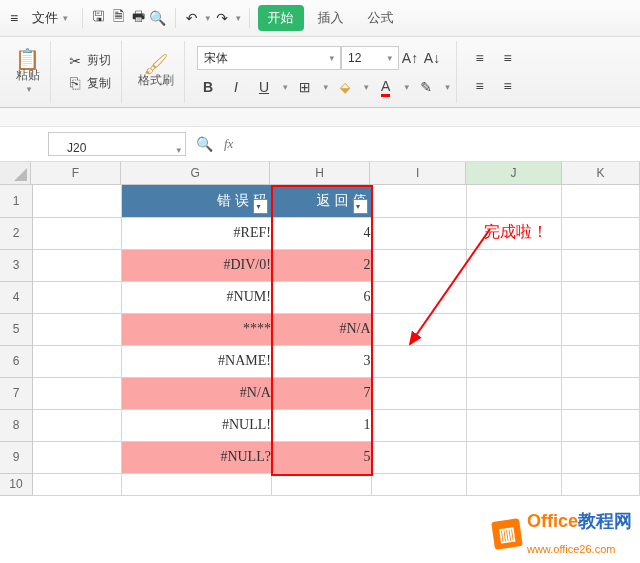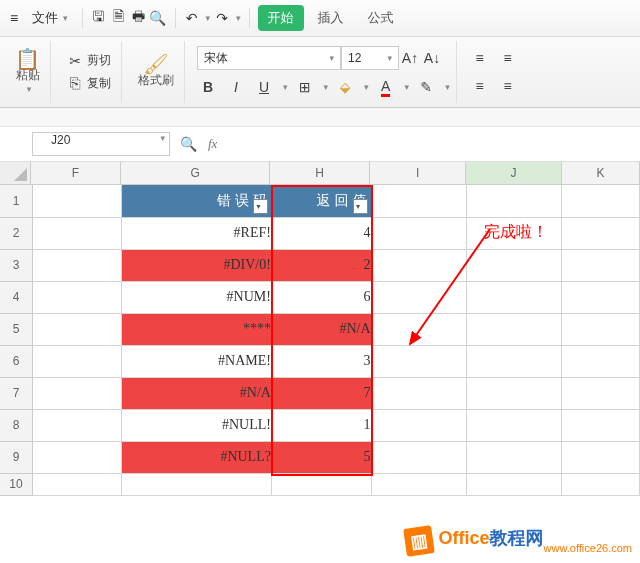--- a/index.html
+++ b/index.html
@@ -14,41 +14,41 @@
 .rgroup{display:flex;flex-direction:column;justify-content:center;gap:2px;padding:0 6px;border-right:1px solid #e0e0e0}
 .rgroup:last-child{border-right:none}
 .rbtn{display:flex;align-items:center;gap:4px;padding:2px 4px;font-size:12px;color:#444;border-radius:2px}
 .paste-btn{display:flex;flex-direction:column;align-items:center;font-size:12px;color:#555;padding:2px 4px}
 .fontcombo{display:flex;align-items:center;}
 .combo{border:1px solid #ccc;background:#fff;height:22px;display:flex;align-items:center;padding:0 6px;font-size:12px;color:#333}
 .row{display:flex;align-items:center;gap:6px}
 .fbtn{width:22px;height:22px;display:inline-flex;align-items:center;justify-content:center;border-radius:2px;font-size:14px;color:#444}
 .spacer{height:18px;background:#f7f7f7;border-bottom:1px solid #e5e5e5}
 .namebox-row{display:flex;align-items:center;height:30px;border-bottom:1px solid #ddd;padding:2px 6px;gap:8px}
-.namebox{border:1px solid #ccc;background:#fff;width:110px;height:22px;display:flex;align-items:flex-start;padding:0 8px 0 18px;font-size:12px;position:relative;margin-left:26px}
+.namebox{border:1px solid #ccc;background:#fff;width:110px;height:22px;display:flex;align-items:flex-end;padding:0 8px 0 18px;font-size:12px;position:relative;margin-left:42px}
 .name-drop{position:absolute;right:4px;font-size:9px;color:#888}
 .fx{font-style:italic;color:#777;font-family:serif}
 .sheet{position:relative}
 .gridhead{display:flex;height:22px;background:#f3f3f3;border-bottom:1px solid #ccc}
 .corner{width:30px;border-right:1px solid #ccc;background:#eee}
 .ch{border-right:1px solid #ccc;display:flex;align-items:center;justify-content:center;color:#666;font-size:12px}
 .ch.sel{background:#d8ecd8}
 .gridbody tr{height:32px}
 .rh{width:30px;min-width:30px;background:#f3f3f3;border-right:1px solid #ccc;border-bottom:1px solid #ccc;text-align:center;color:#666;font-size:12px}
 td.cell{border-right:1px solid #d4d4d4;border-bottom:1px solid #d4d4d4;text-align:right;font-size:14px;font-family:Liberation Serif, serif;padding:0}
 .hdrcell{background:#4a7ea8;color:#fff;font-weight:500;font-size:15px;letter-spacing:4px;position:relative}
 .filter{position:absolute;right:3px;bottom:3px;width:13px;height:13px;background:#fff;border:1px solid #888;display:flex;align-items:center;justify-content:center;font-size:8px;color:#555}
-.alt{background:#ef4444}
+.alt{background:#fca5a5}
 table{border-collapse:collapse;table-layout:fixed}
 .annot{position:absolute;right:92px;top:60px;color:#f00;font-size:16px;font-family:SimSun,serif}
 .arrow-svg{position:absolute;left:400px;top:62px;pointer-events:none}
 .redbox{position:absolute;border:2px solid #f00;pointer-events:none}
 .wm{position:absolute;right:8px;bottom:8px;display:flex;align-items:center;gap:6px;font-family:Arial,sans-serif}
 .wm-icon{width:28px;height:28px;background:#ff7a00;display:flex;align-items:center;justify-content:center;color:#fff;font-weight:bold;font-size:18px;border-radius:3px;transform:rotate(-8deg)}
-.wm-txt{display:flex;flex-direction:row;line-height:1}
+.wm-txt{display:flex;flex-direction:column;line-height:1}
 .wm-t1{font-size:18px;font-weight:bold}
 .wm-t1 .o{color:#ff7a00}.wm-t1 .b{color:#2a6bbf}
 .wm-t2{font-size:11px;color:#ff7a00;margin-top:14px}
 </style>
 </head>
 <body>
 
 <div class="topbar">
   <span class="ico">≡</span>
   <div class="menu-btn">

